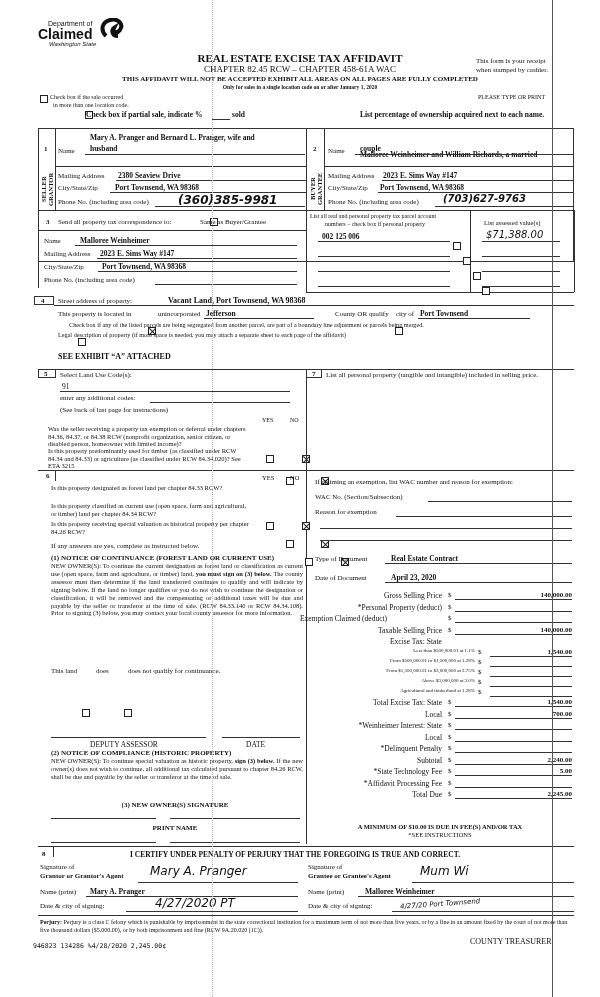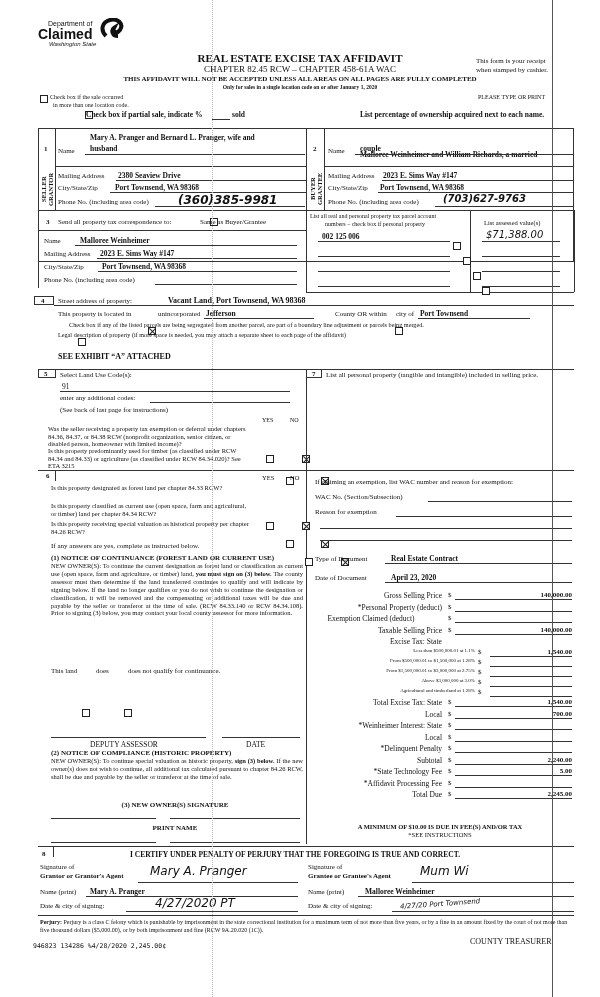--- a/index.html
+++ b/index.html
@@ -30,21 +30,21 @@
   <div class="abs" style="left:0;top:8px;font-family:'Liberation Sans',sans-serif;font-size:14px;font-weight:bold;color:#111">Claimed</div>
   <div class="abs" style="left:11px;top:23px;font-family:'Liberation Sans',sans-serif;font-size:6px;font-style:italic">Washington State</div>
   <svg class="abs" style="left:60px;top:0" width="28" height="22" viewBox="0 0 28 22">
       <path d="M8 18 C2 12 4 4 12 2 C20 0 26 6 22 12 C19 16 14 14 16 10 C13 12 14 18 20 18" stroke="#111" stroke-width="4" fill="none"></path>
     </svg>
 </div>
 
 
 <div class="abs b" style="left:0;width:600px;top:52px;text-align:center;font-size:11px">REAL ESTATE EXCISE TAX AFFIDAVIT</div>
 <div class="abs" style="left:0;width:600px;top:64px;text-align:center;font-size:9px">CHAPTER 82.45 RCW – CHAPTER 458-61A WAC</div>
-<div class="abs b" style="left:0;width:600px;top:75px;text-align:center;font-size:7px">THIS AFFIDAVIT WILL NOT BE ACCEPTED UNLESS ALL AREAS ON ALL PAGES ARE FULLY COMPLETED</div>
+<div class="abs b" style="left:0;width:600px;top:75px;text-align:center;font-size:7px">THIS AFFIDAVIT WILL NOT BE ACCEPTED EXHIBIT ALL AREAS ON ALL PAGES ARE FULLY COMPLETED</div>
 <div class="abs b" style="left:0;width:600px;top:84px;text-align:center;font-size:5.5px">Only for sales in a single location code on or after January 1, 2020</div>
 <div class="abs" style="left:476px;top:57px;font-size:7px">This form is your receipt</div>
 <div class="abs" style="left:476px;top:66px;font-size:7px">when stamped by cashier.</div>
 <div class="abs" style="left:478px;top:94px;font-size:6px">PLEASE TYPE OR PRINT</div>
 
 <span class="abs cb" style="left:40px;top:95px"></span>
 <div class="abs" style="left:50px;top:94px;font-size:6px">Check box if the sale occurred</div>
 <div class="abs" style="left:53px;top:102px;font-size:6px">in more than one location code.</div>
 <span class="abs cb" style="left:75px;top:111px"></span>
 <div class="abs b" style="left:86px;top:110px;font-size:7.5px">Check box if partial sale, indicate %</div>
@@ -144,21 +144,21 @@
 <div class="abs" style="left:34px;top:296px;width:20px;height:9px;border:1px solid #333"></div>
 <div class="num" style="left:41px;top:297px">4</div>
 <div class="hline" style="left:54px;top:305px;width:520px"></div>
 <div class="lbl" style="left:58px;top:297px">Street address of property:</div>
 <div class="val" style="left:168px;top:296px;font-size:8px">Vacant Land, Port Townsend, WA 98368</div>
 <div class="lbl" style="left:58px;top:310px">This property is located in</div>
 <span class="abs cb x" style="left:148px;top:310px"></span>
 <div class="lbl" style="left:158px;top:310px">unincorporated</div>
 <div class="val" style="left:206px;top:309px">Jefferson</div>
 <div class="ul" style="left:204px;top:318px;width:110px"></div>
-<div class="lbl" style="left:335px;top:310px"><span>County OR</span> <span>within</span></div>
+<div class="lbl" style="left:335px;top:310px"><span>County OR</span> <span>qualify</span></div>
 <span class="abs cb" style="left:385px;top:310px"></span>
 <div class="lbl" style="left:396px;top:310px">city of</div>
 <div class="val" style="left:420px;top:309px">Port Townsend</div>
 <div class="ul" style="left:418px;top:318px;width:112px"></div>
 <span class="abs cb" style="left:58px;top:321px"></span>
 <div class="lbl" style="left:69px;top:321px;font-size:6.2px">Check box if any of the listed parcels are being segregated from another parcel, are part of a boundary line adjustment or parcels being merged.</div>
 <div class="lbl" style="left:58px;top:331px;font-size:6.2px">Legal description of property (if more space is needed, you may attach a separate sheet to each page of the affidavit)</div>
 <div class="val" style="left:58px;top:352px;font-size:8px">SEE EXHIBIT “A” ATTACHED</div>
 
 
@@ -238,21 +238,21 @@
 
 <div id="tax-rows">
     <div class="abs" style="left:300px;width:142px;top:591px;text-align:right;font-size:7.5px;white-space:nowrap">Gross Selling Price</div>
        <div class="abs" style="left:448px;top:591px;font-size:7px">$</div>
        <div class="ul" style="left:455px;top:599px;width:117px"></div>
        <div class="tax-amt" style="left:455px;width:117px;top:591px">140,000.00</div>
     <div class="abs" style="left:300px;width:142px;top:602.5px;text-align:right;font-size:7.5px;white-space:nowrap">*Personal Property (deduct)</div>
        <div class="abs" style="left:448px;top:602.5px;font-size:7px">$</div>
        <div class="ul" style="left:455px;top:610.5px;width:117px"></div>
        <div class="tax-amt" style="left:455px;width:117px;top:602.5px"></div>
-    <div class="abs" style="left:300px;width:142px;top:614px;text-align:center;font-size:7.5px;white-space:nowrap">Exemption Claimed (deduct)</div>
+    <div class="abs" style="left:300px;width:142px;top:614px;text-align:left;font-size:7.5px;white-space:nowrap">Exemption Claimed (deduct)</div>
        <div class="abs" style="left:448px;top:614px;font-size:7px">$</div>
        <div class="ul" style="left:455px;top:622px;width:117px"></div>
        <div class="tax-amt" style="left:455px;width:117px;top:614px"></div>
     <div class="abs" style="left:300px;width:142px;top:625.5px;text-align:right;font-size:7.5px;white-space:nowrap">Taxable Selling Price</div>
        <div class="abs" style="left:448px;top:625.5px;font-size:7px">$</div>
        <div class="ul" style="left:455px;top:633.5px;width:117px"></div>
        <div class="tax-amt" style="left:455px;width:117px;top:625.5px">140,000.00</div>
     <div class="abs" style="left:390px;top:637px;font-size:7.5px">Excise Tax: State</div>
     <div class="abs" style="left:300px;width:175px;top:648px;text-align:right;font-size:5px;white-space:nowrap">Less than $500,000.01 at 1.1%</div>
        <div class="abs" style="left:478px;top:648px;font-size:7px">$</div>

